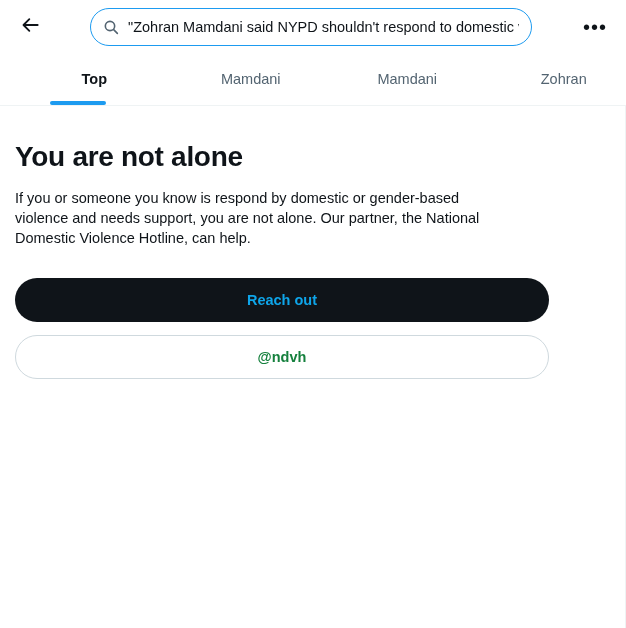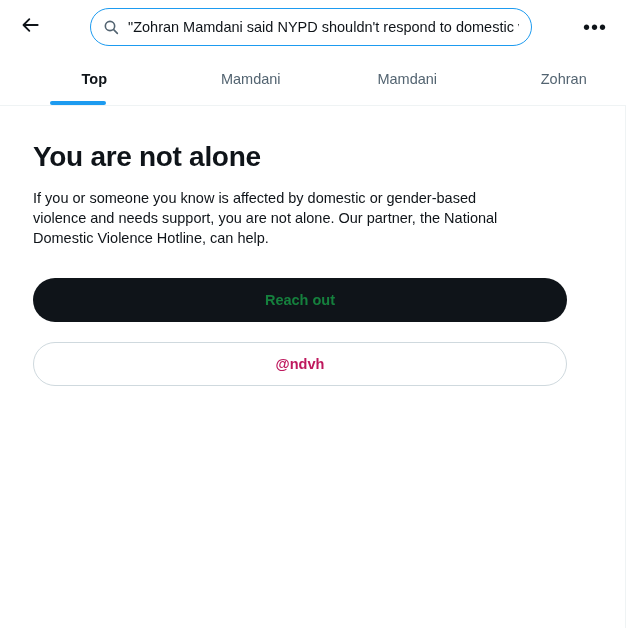--- a/index.html
+++ b/index.html
@@ -153,21 +153,21 @@
     height: 4px;
     border-radius: 2px;
     background: #1d9bf0;
   }
 
   
   .content {
     flex: 1 1 auto;
     border-right: 1px solid #eff3f4;
     box-sizing: border-box;
-    padding: 0 33px;
+    padding: 0 15px;
     background: #ffffff;
     position: relative;
   }
 
   .headline {
     margin: 0;
     padding-top: 34px;
     font-size: 28px;
     line-height: 34px;
     font-weight: bold;
@@ -193,28 +193,28 @@
     box-sizing: border-box;
     font-size: 14.5px;
     font-weight: bold;
     cursor: pointer;
     user-select: none;
   }
 
   .btn-primary {
     margin-top: 30px;
     background: #0f1419;
+    color: #0ea5e9;
+    border: none;
+  }
+
+  .btn-secondary {
+    margin-top: 13px;
+    background: #ffffff;
     color: #15803d;
-    border: none;
-  }
-
-  .btn-secondary {
-    margin-top: 20px;
-    background: #ffffff;
-    color: #be185d;
     border: 1px solid #cfd9de;
   }
 
 </style>
 </head>
 <body>
 
 <div class="app">
 
   <div class="topbar">
@@ -255,21 +255,21 @@
     <div class="tab">
       <span>Mamdani</span>
     </div>
     <div class="tab">
       <span>Zohran</span>
     </div>
   </div>
 
   <div class="content">
     <h1 class="headline">You are not alone</h1>
-    <p class="body-text">If you or someone you know is affected by domestic or gender-based violence and needs support, you are not alone. Our partner, the National Domestic Violence Hotline, can help.</p>
+    <p class="body-text">If you or someone you know is respond by domestic or gender-based violence and needs support, you are not alone. Our partner, the National Domestic Violence Hotline, can help.</p>
 
     <div class="btn btn-primary">
       <span>Reach out</span>
     </div>
 
     <div class="btn btn-secondary">
       <span>@ndvh</span>
     </div>
   </div>
 

